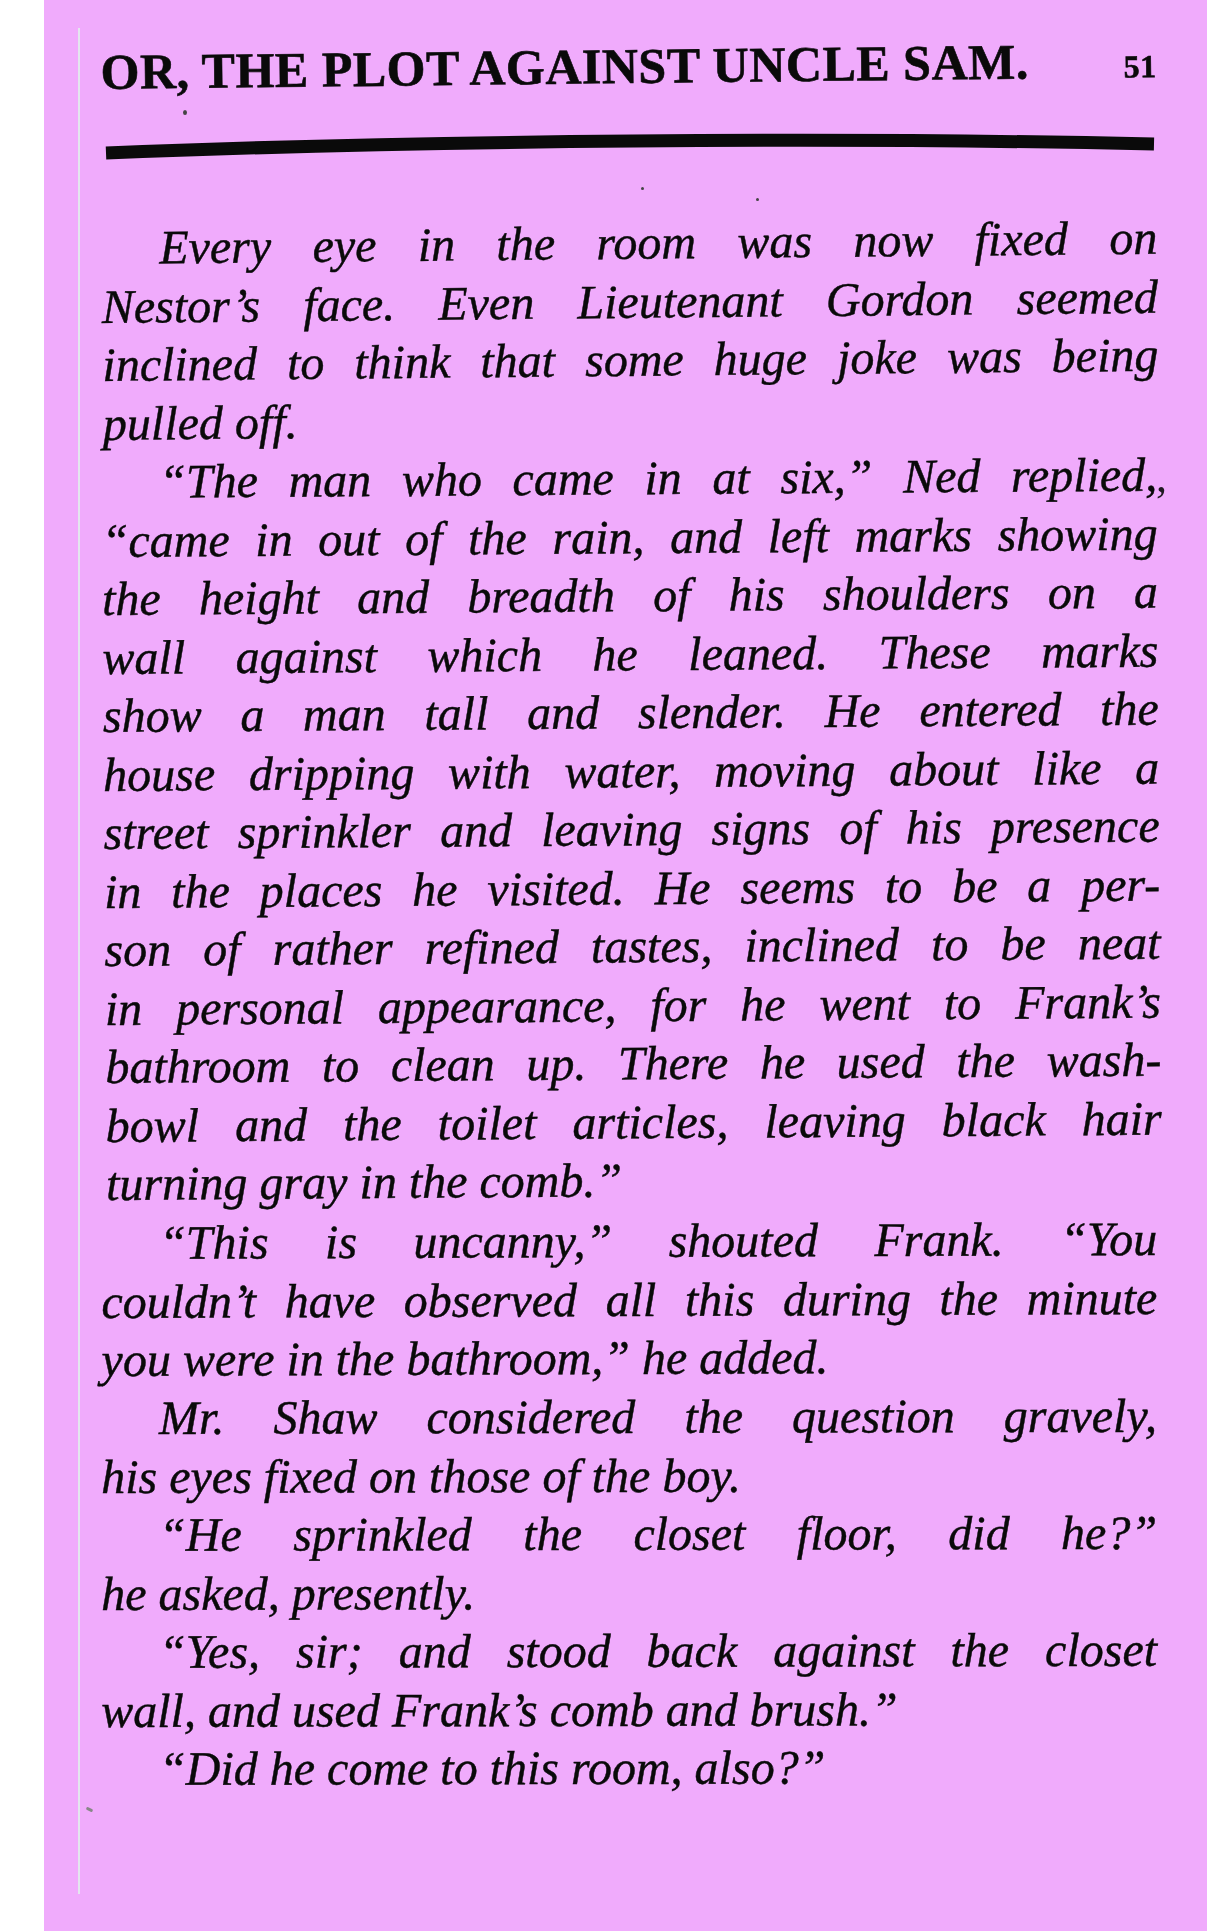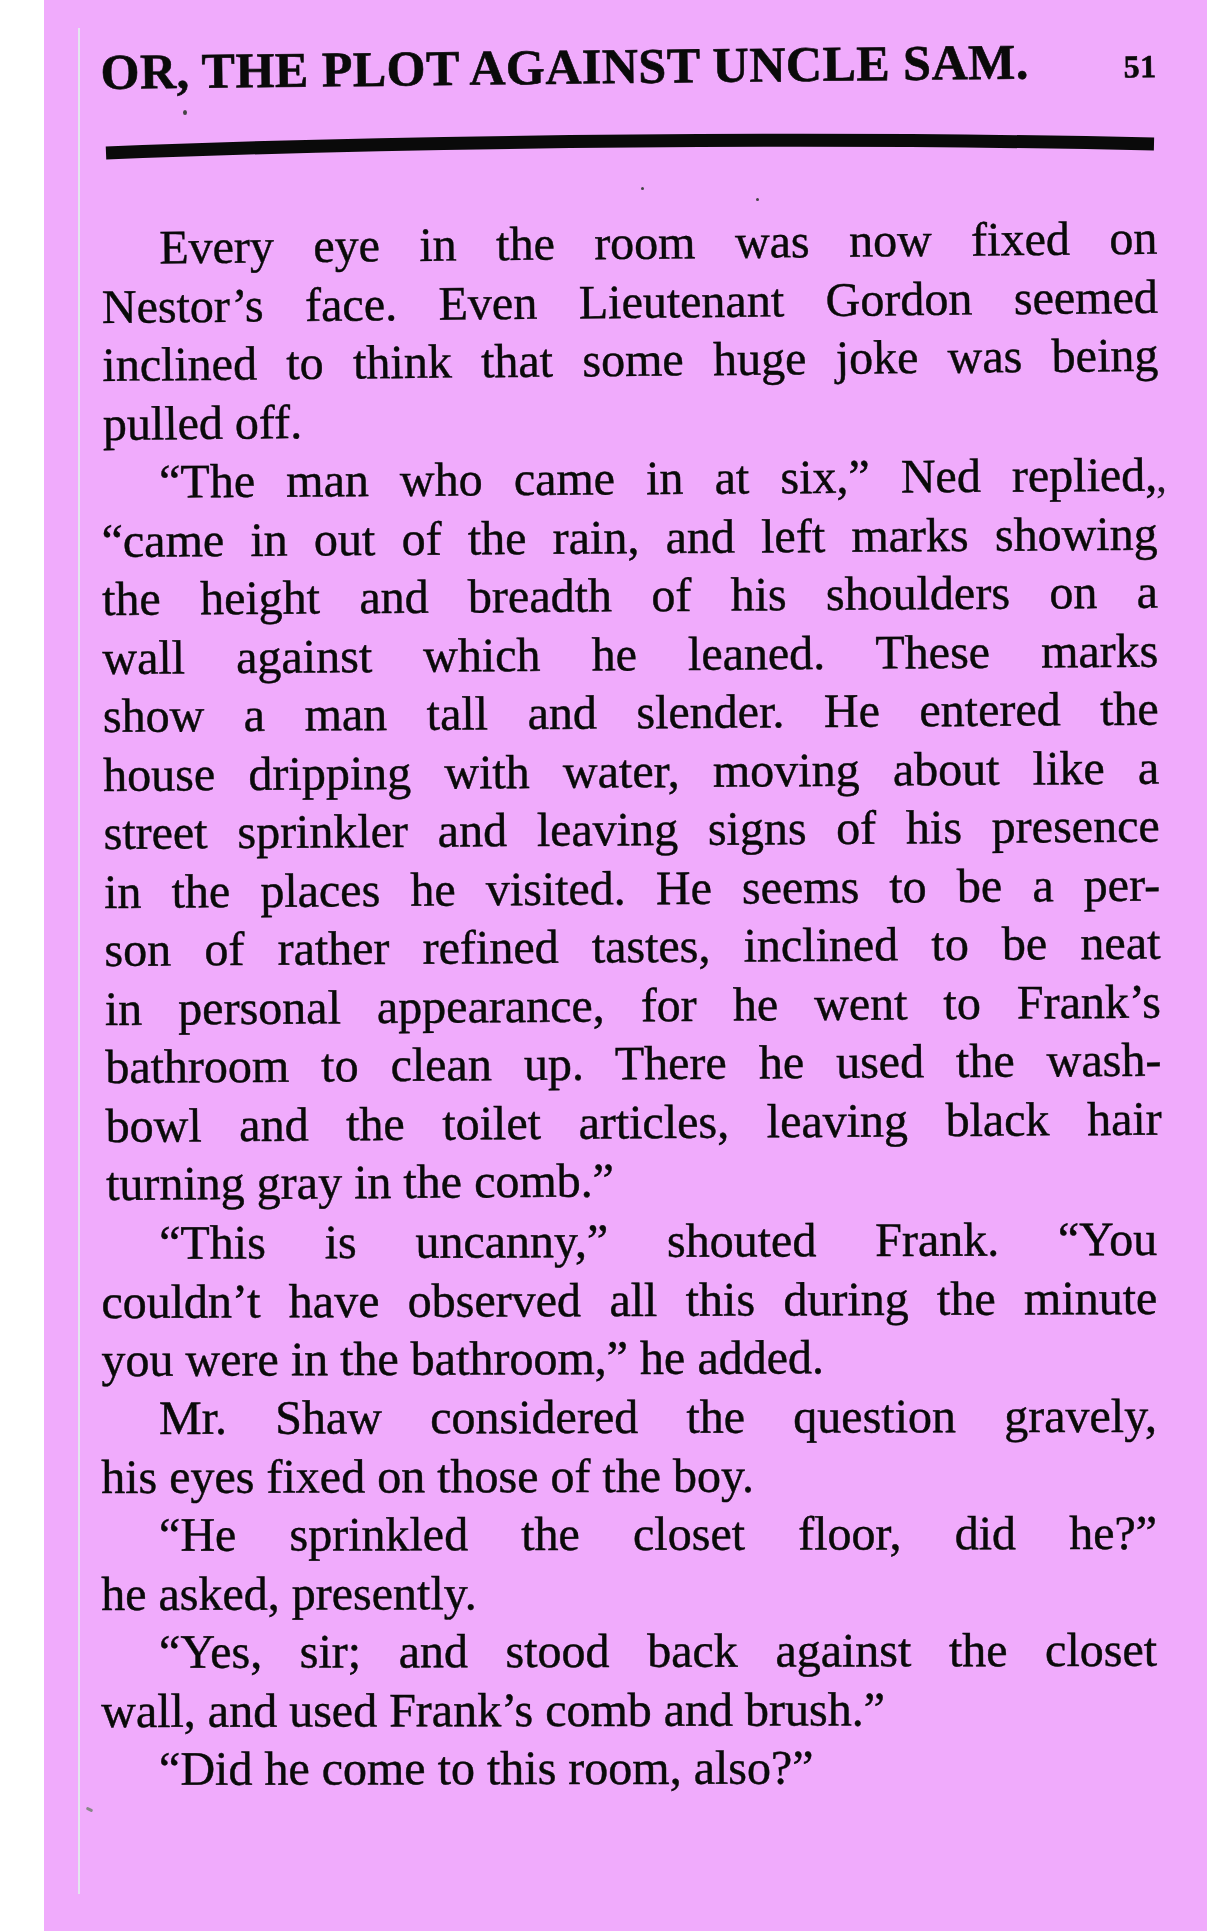--- a/index.html
+++ b/index.html
@@ -55,20 +55,21 @@
     left: 55px;
     top: 128px;
   }
   .pagebody {
     position: absolute;
     left: 57px;
     top: 219px;
     width: 1056px;
     font-size: 48px;
     line-height: 58.5px;
+    font-style: italic;
     -webkit-text-stroke: 0.45px #0a0a0a;
   }
   .para { margin: 0; }
   .line {
     text-align: justify;
     text-align-last: justify;
   }
   .line.last { text-align-last: left; }
   .line.indent { text-indent: 58px; }
   

